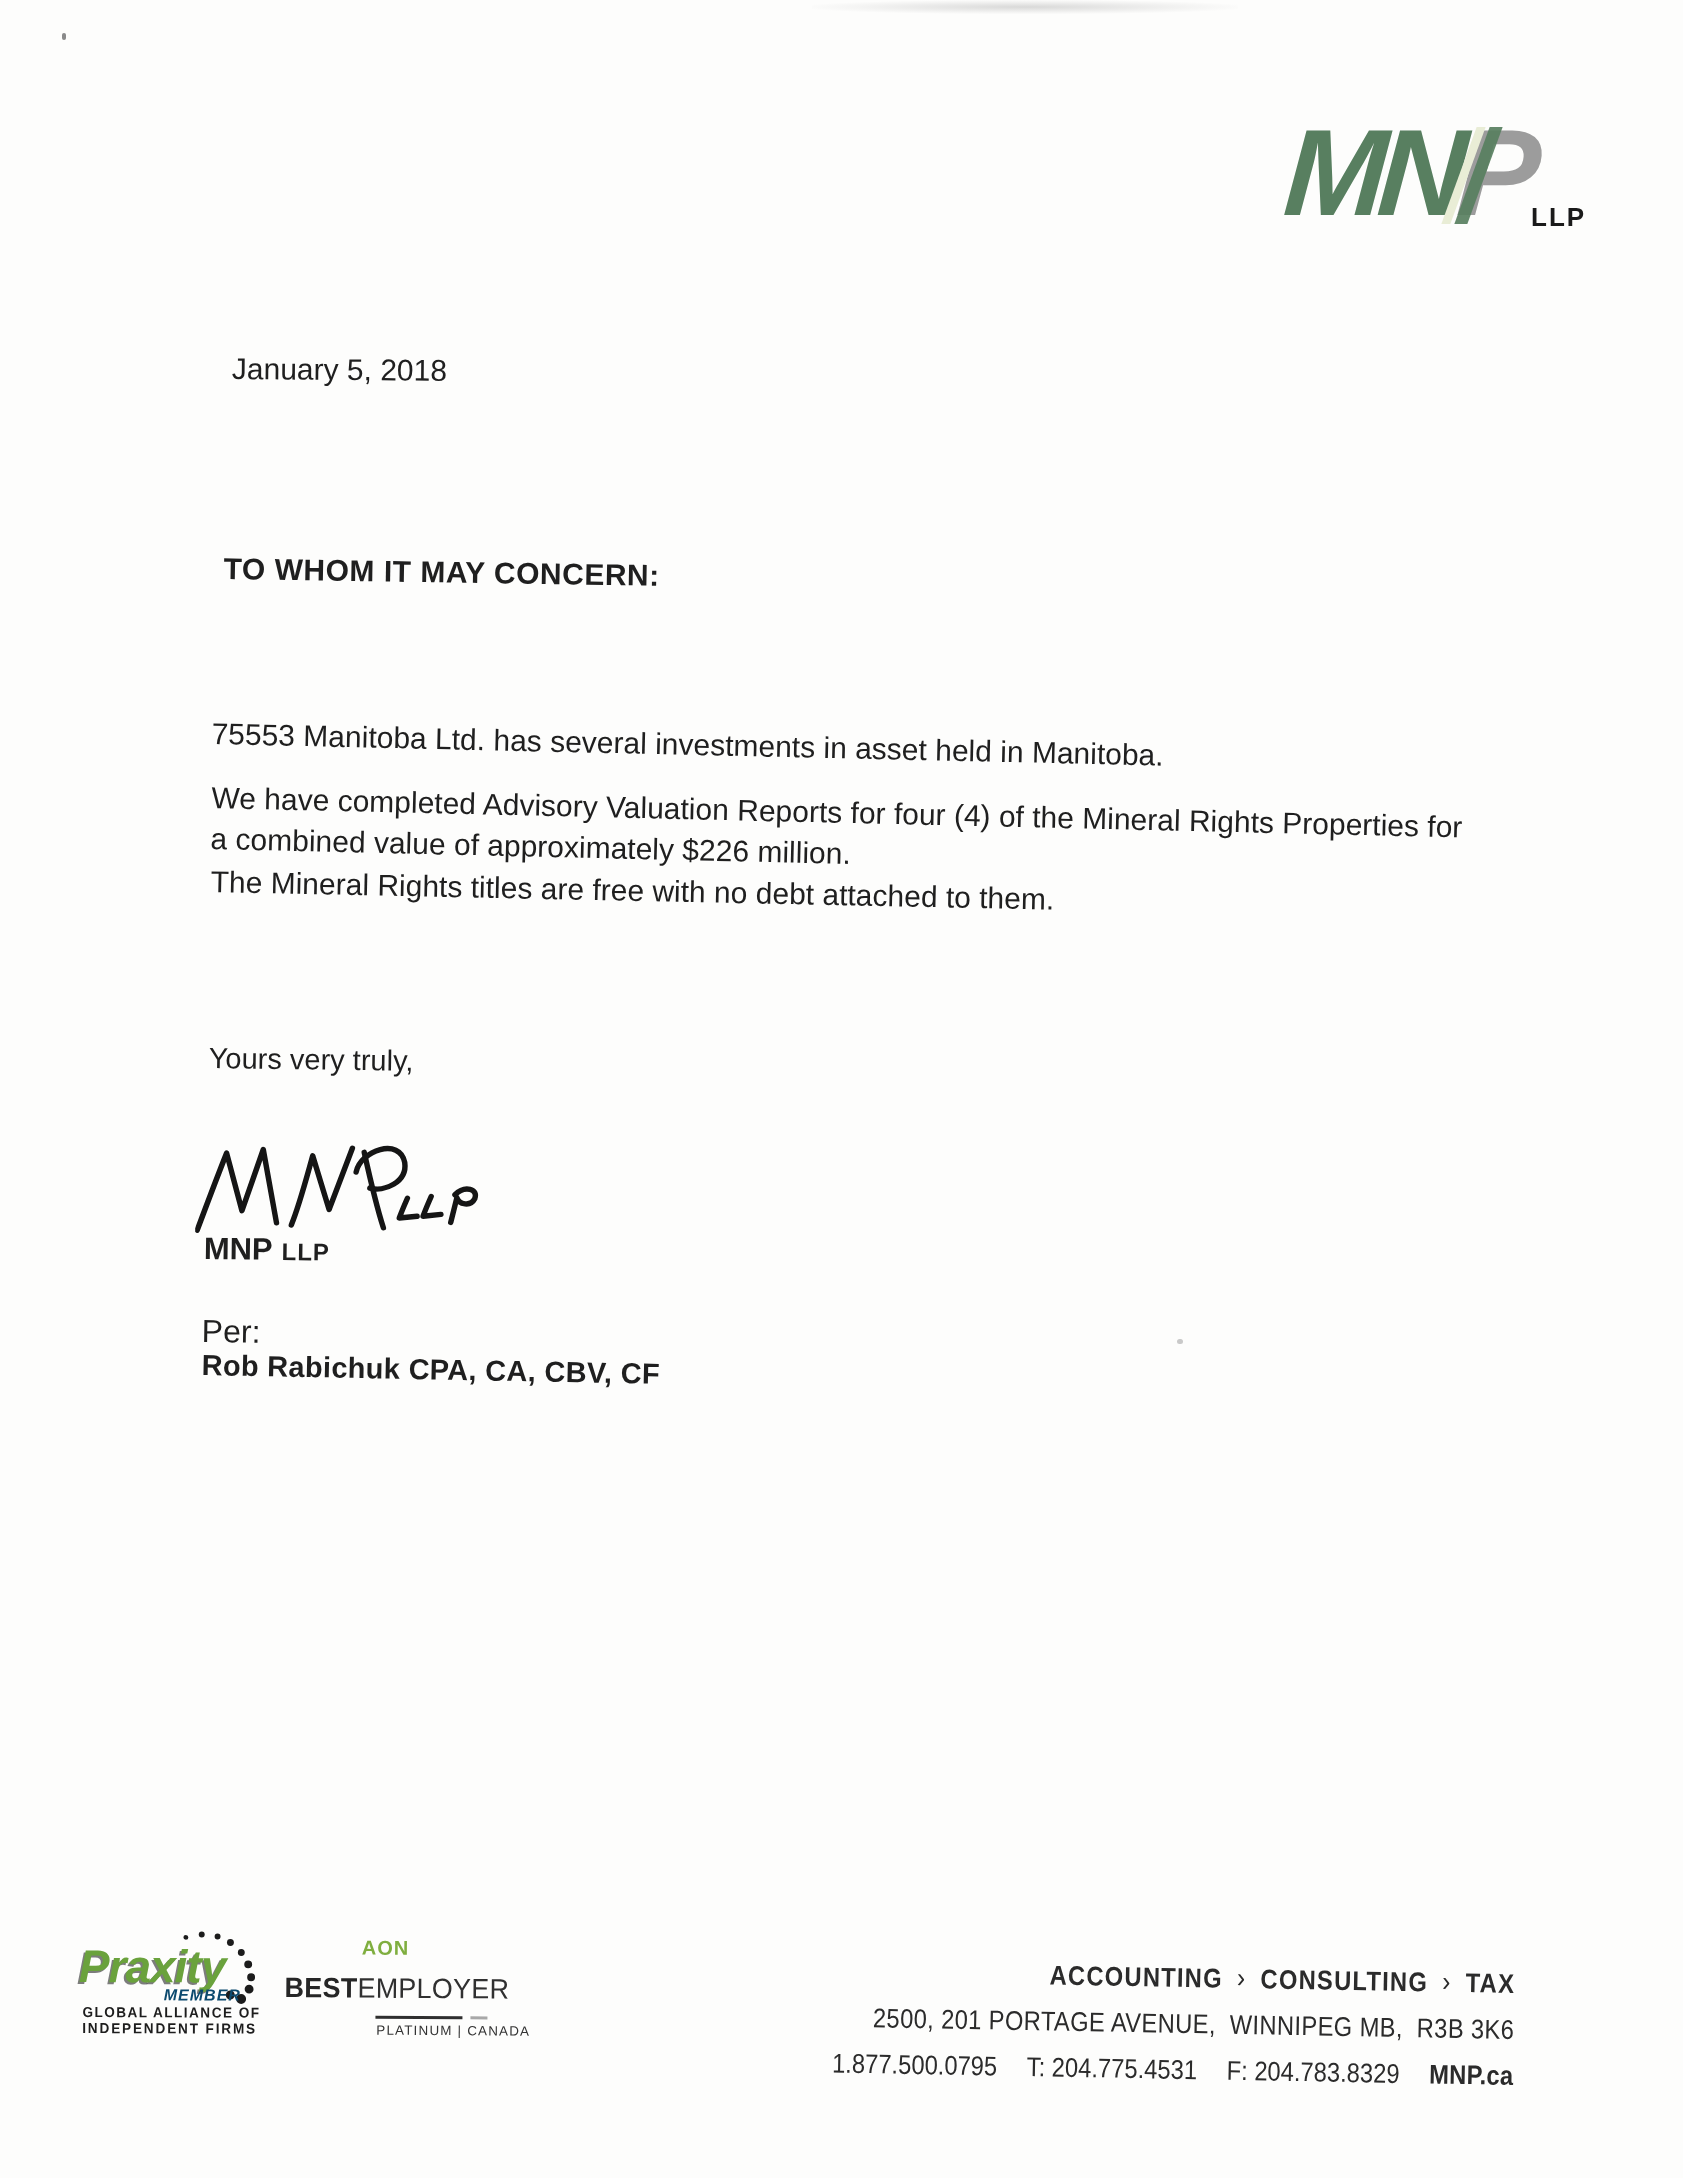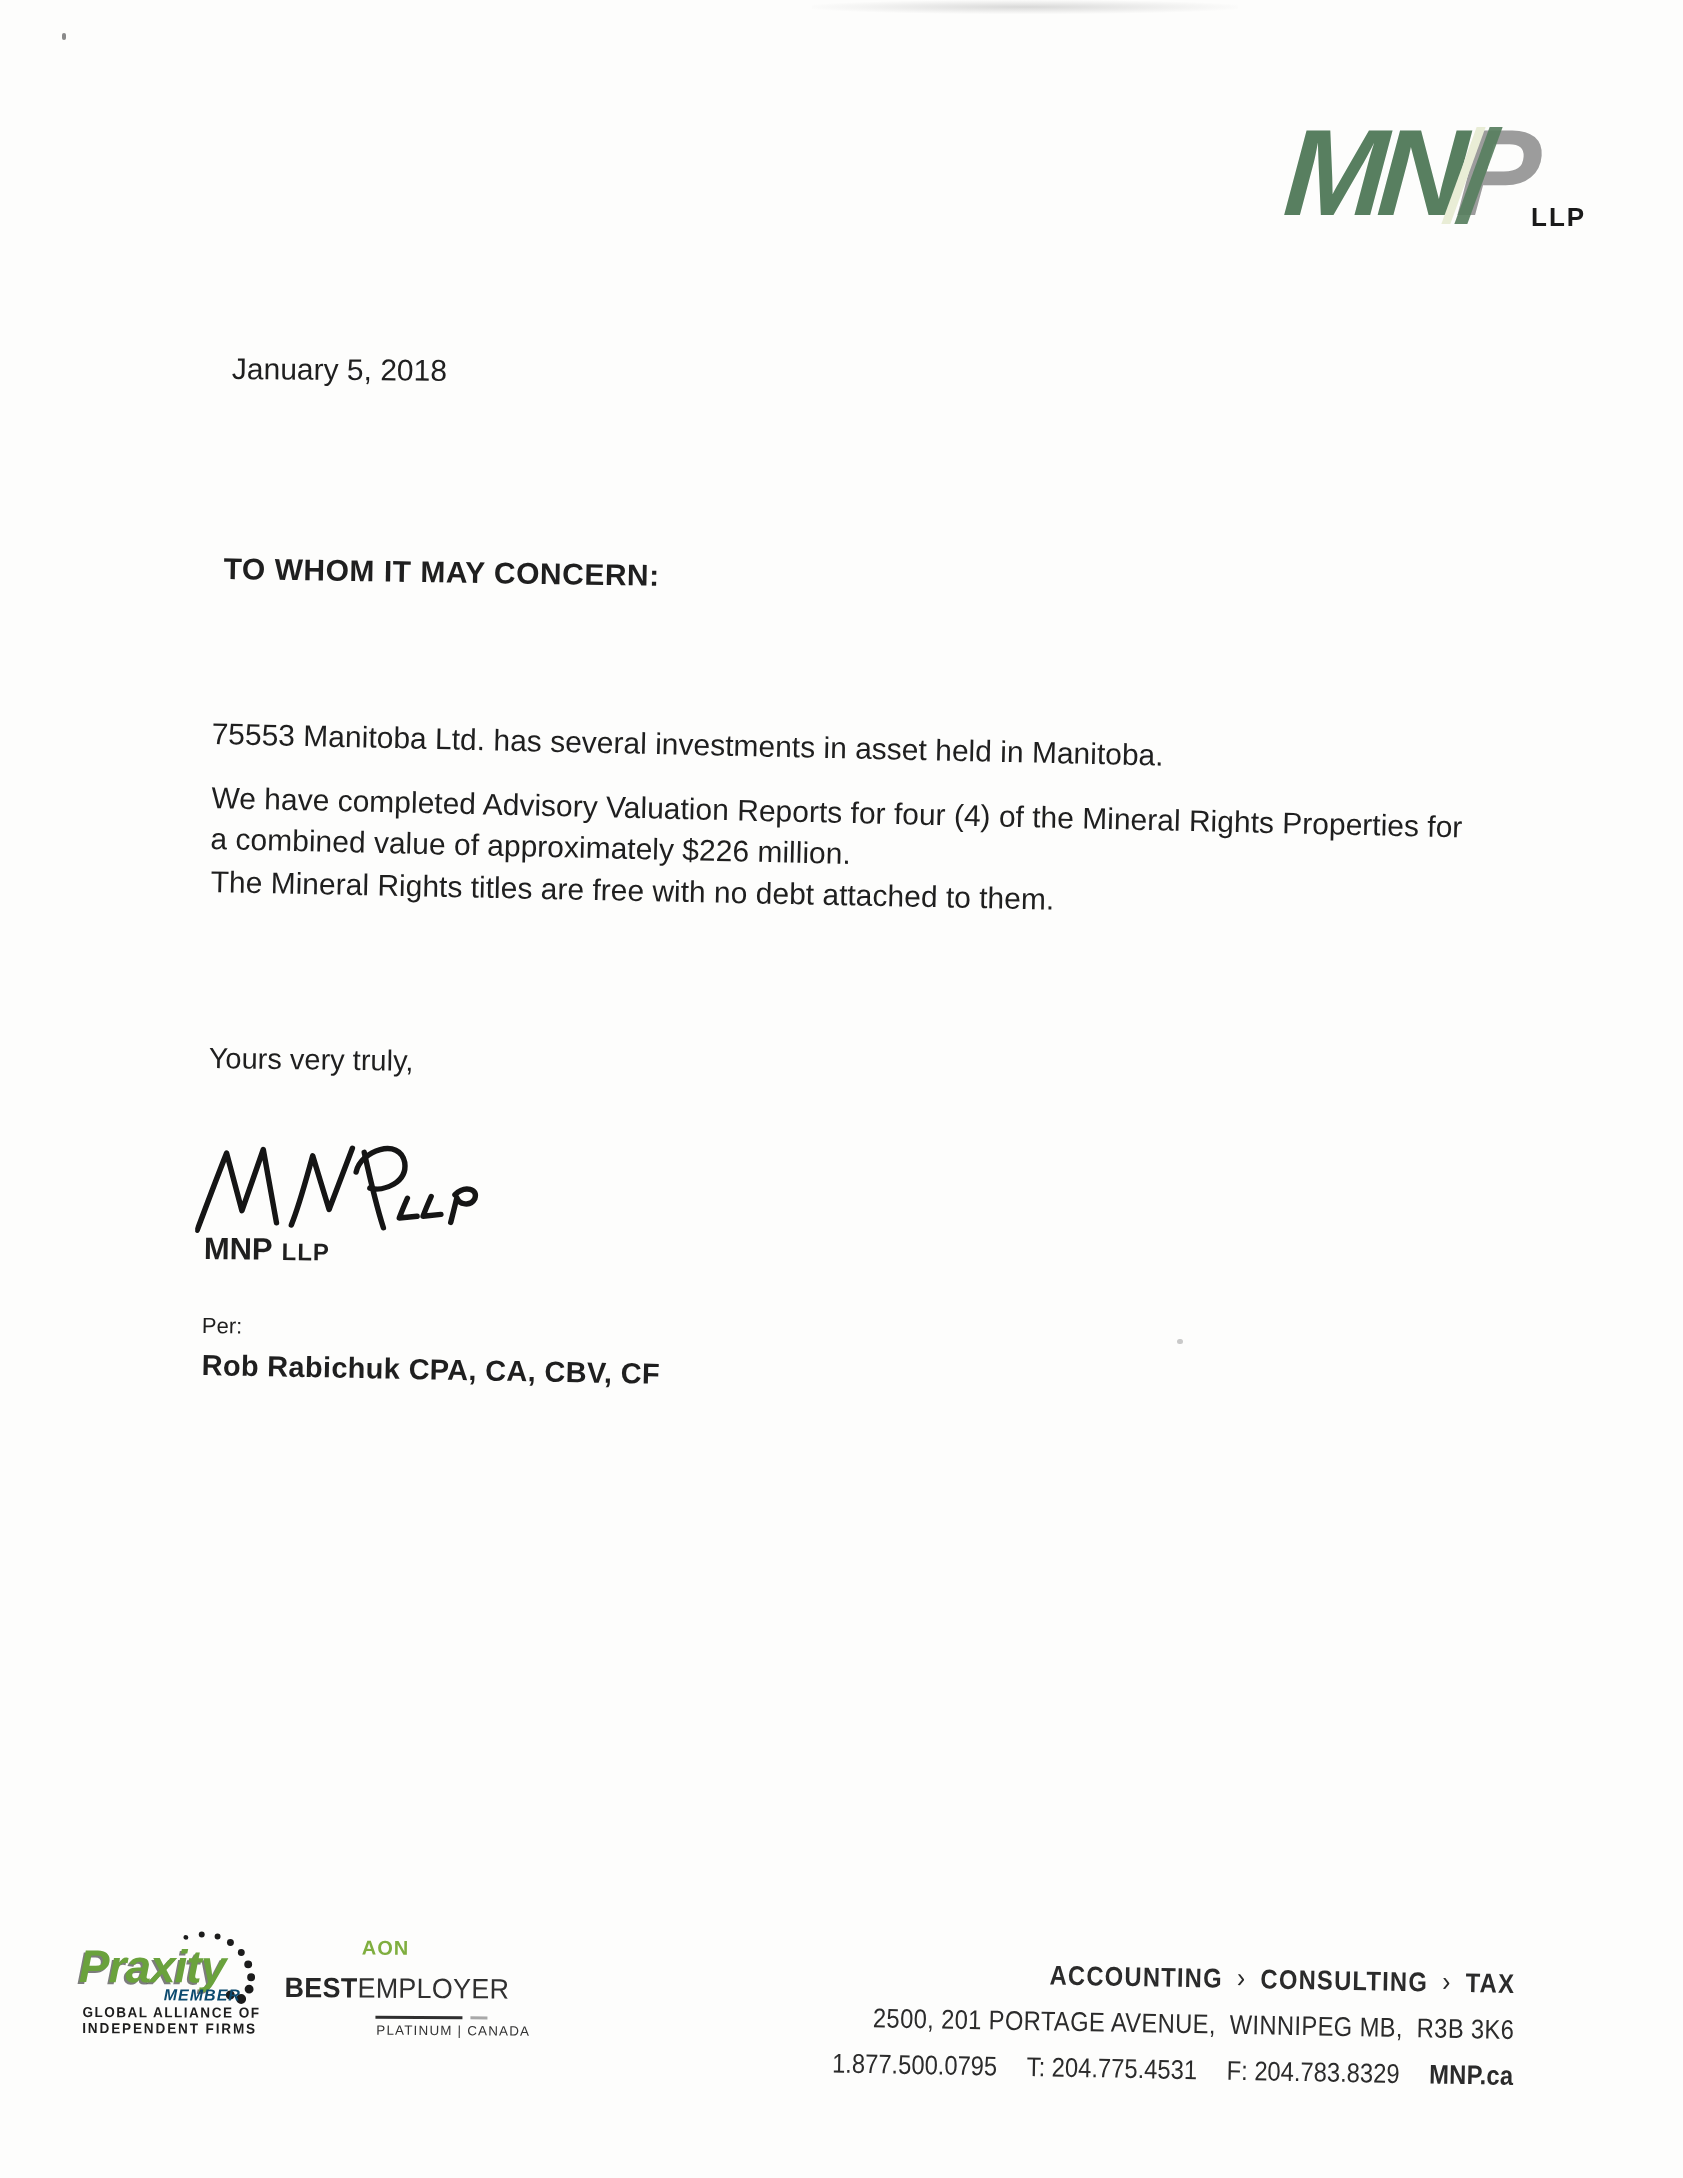--- a/index.html
+++ b/index.html
@@ -28,21 +28,21 @@
   .date{left:232px;top:352px;transform:rotate(.5deg);}
   .salutation{left:224px;top:552px;transform:rotate(.9deg);font-weight:bold;letter-spacing:0.5px;font-size:30px;}
   .p1{left:212px;top:717px;transform:rotate(1.3deg);}
   .p2{left:212px;top:777px;transform:rotate(1.35deg);line-height:41px;}
   .p3{left:211px;top:865px;transform:rotate(1.2deg);}
   .closing{left:209px;top:1042px;transform:rotate(.8deg);font-size:29px;}
   .signature{left:196px;top:1139px;transform:rotate(.5deg);}
   .firm-line{left:204px;top:1231px;transform:rotate(.7deg);white-space:nowrap;}
   .firm-name{font-size:31px;font-weight:bold;}
   .firm-suffix{font-size:24px;font-weight:bold;letter-spacing:1px;margin-left:9px;}
-  .per{left:202px;top:1313px;transform:rotate(.8deg);font-size:22px;}
+  .per{left:202px;top:1313px;transform:rotate(.8deg);font-size:32px;}
   .signatory{left:202px;top:1349px;transform:rotate(1.1deg);font-size:29px;font-weight:bold;letter-spacing:0.3px;white-space:nowrap;}
 
   
   .praxity{left:69px;top:1929px;width:213px;height:117px;transform:rotate(.2deg);}
   .praxity-name{position:absolute;left:10px;top:10px;font-size:46px;font-weight:bold;font-style:italic;
       color:#6aa23c;text-shadow:-2px 2px 0 rgba(55,55,55,.65);letter-spacing:-1px;text-align:right;}
   .praxity-dots{position:absolute;left:0;top:0;}
   .praxity-member{position:absolute;left:95px;top:57px;font-size:16px;font-weight:bold;font-style:italic;
       color:#0c4a6e;letter-spacing:1px;}
   .praxity-global{position:absolute;left:8px;top:75px;font-size:14.4px;font-weight:bold;letter-spacing:1.6px;

